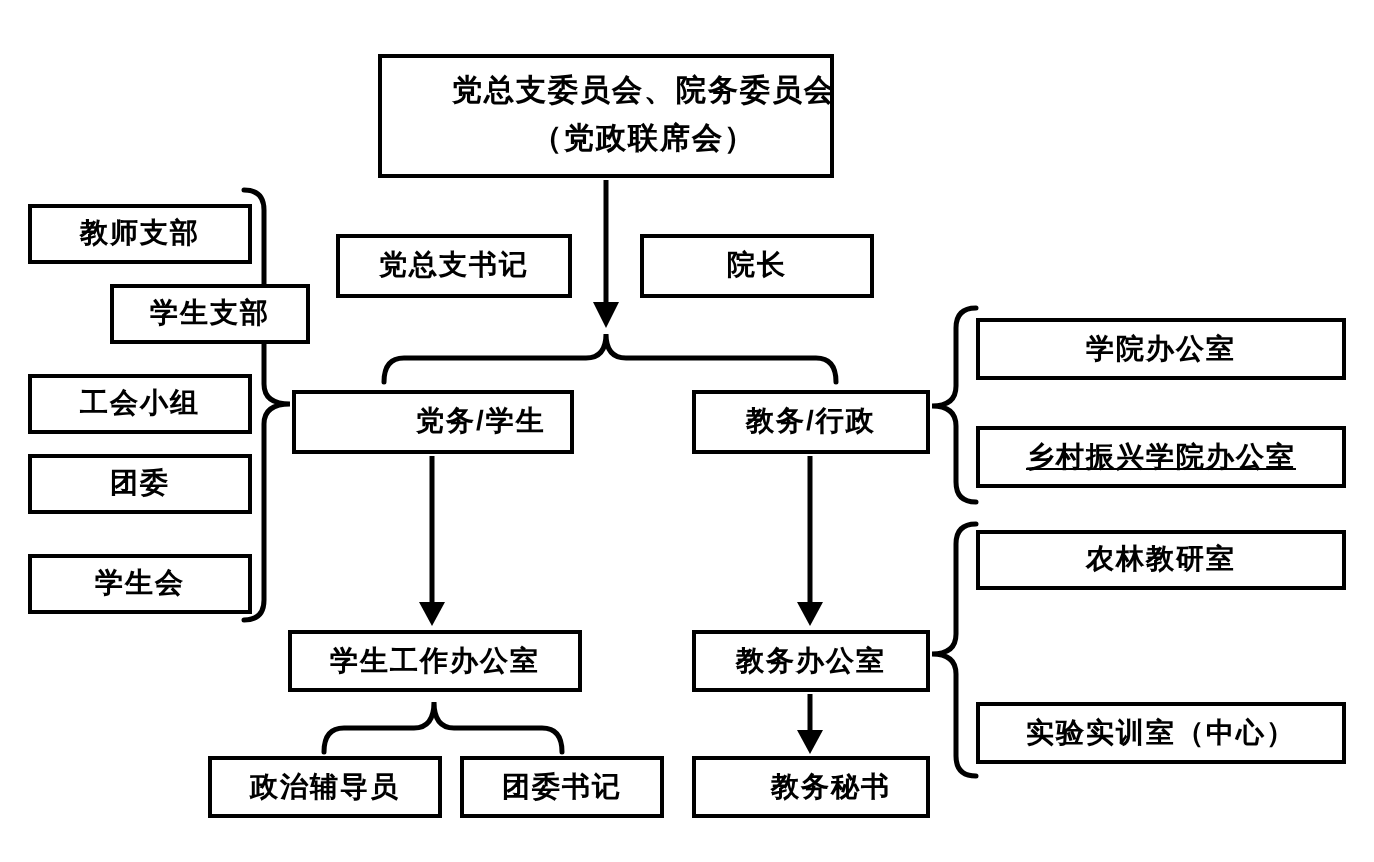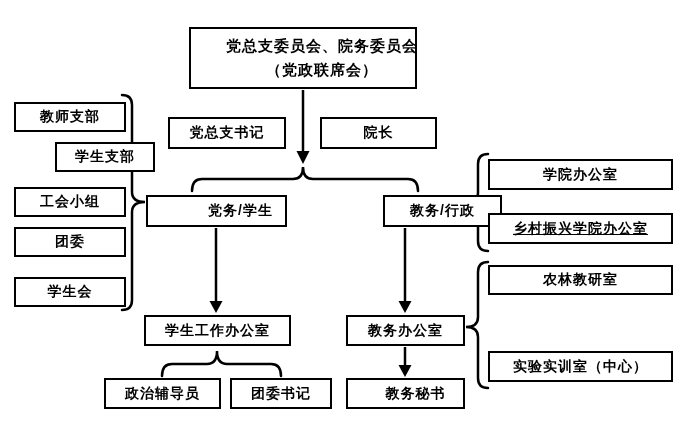--- a/index.html
+++ b/index.html
@@ -82,21 +82,21 @@
 
   <div class="box root" style="left:189px; top:27px; width:228px; height:62px;padding-left:38px;">
     <div>党总支委员会、院务委员会</div>
     <div>（党政联席会）</div>
   </div>
 
   <div class="box" style="left:168px; top:117px; width:118px; height:32px;">党总支书记</div>
   <div class="box" style="left:320px; top:117px; width:117px; height:32px;">院长</div>
 
   <div class="box" style="left:146px; top:195px; width:141px; height:32px;padding-left:48px;">党务/学生</div>
-  <div class="box" style="left:346px; top:195px; width:119px; height:32px;margin-left:37px;">教务/行政</div>
+  <div class="box" style="left:346px; top:195px; width:119px; height:32px;">教务/行政</div>
 
   <div class="box" style="left:14px; top:102px; width:112px; height:30px;">教师支部</div>
   <div class="box" style="left:14px; top:142px; width:100px; height:30px;margin-left:41px;">学生支部</div>
   <div class="box" style="left:14px; top:187px; width:112px; height:30px;font-family:Liberation Mono, monospace;">工会小组</div>
   <div class="box" style="left:14px; top:227px; width:112px; height:30px;">团委</div>
   <div class="box" style="left:14px; top:277px; width:112px; height:30px;">学生会</div>
 
   <div class="box" style="left:488px; top:159px; width:185px; height:31px;">学院办公室</div>
   <div class="box" style="left:488px; top:213px; width:185px; height:31px;text-decoration:underline;">乡村振兴学院办公室</div>
 

